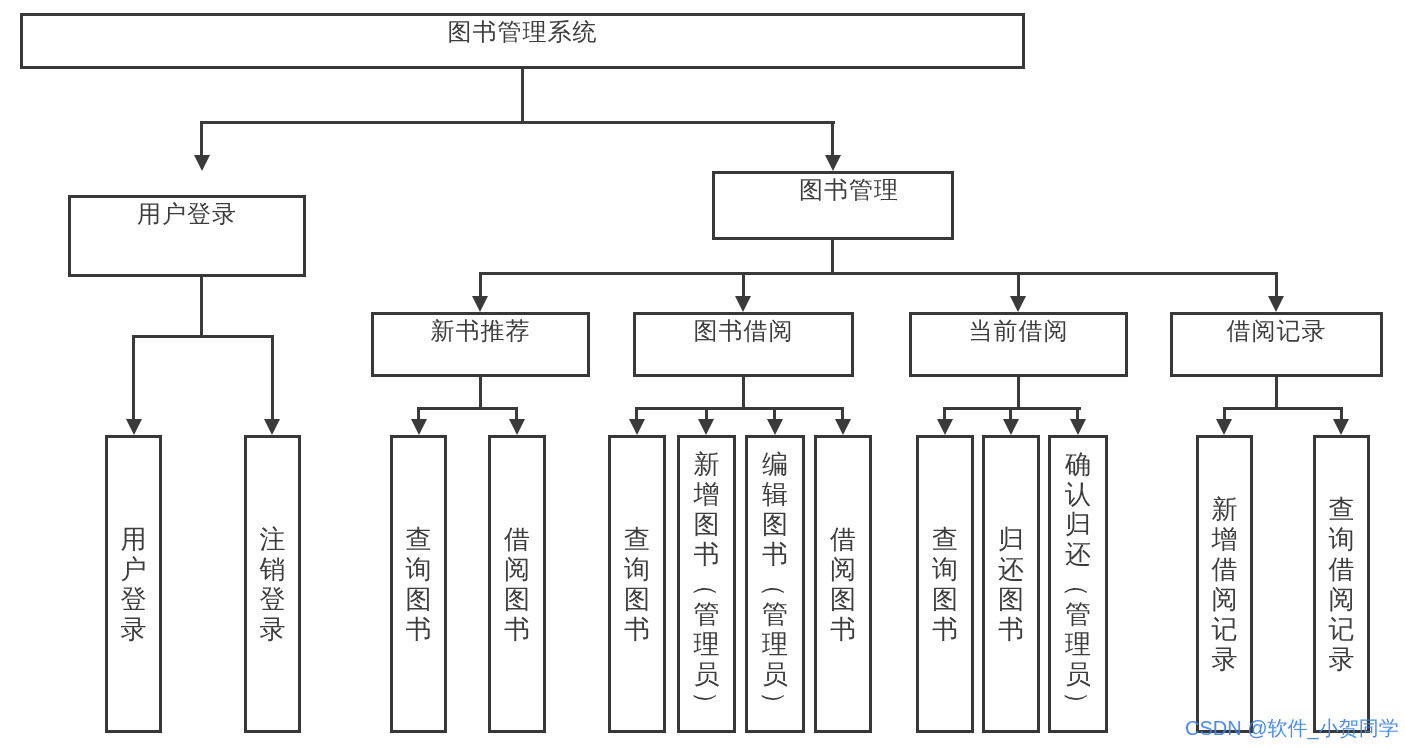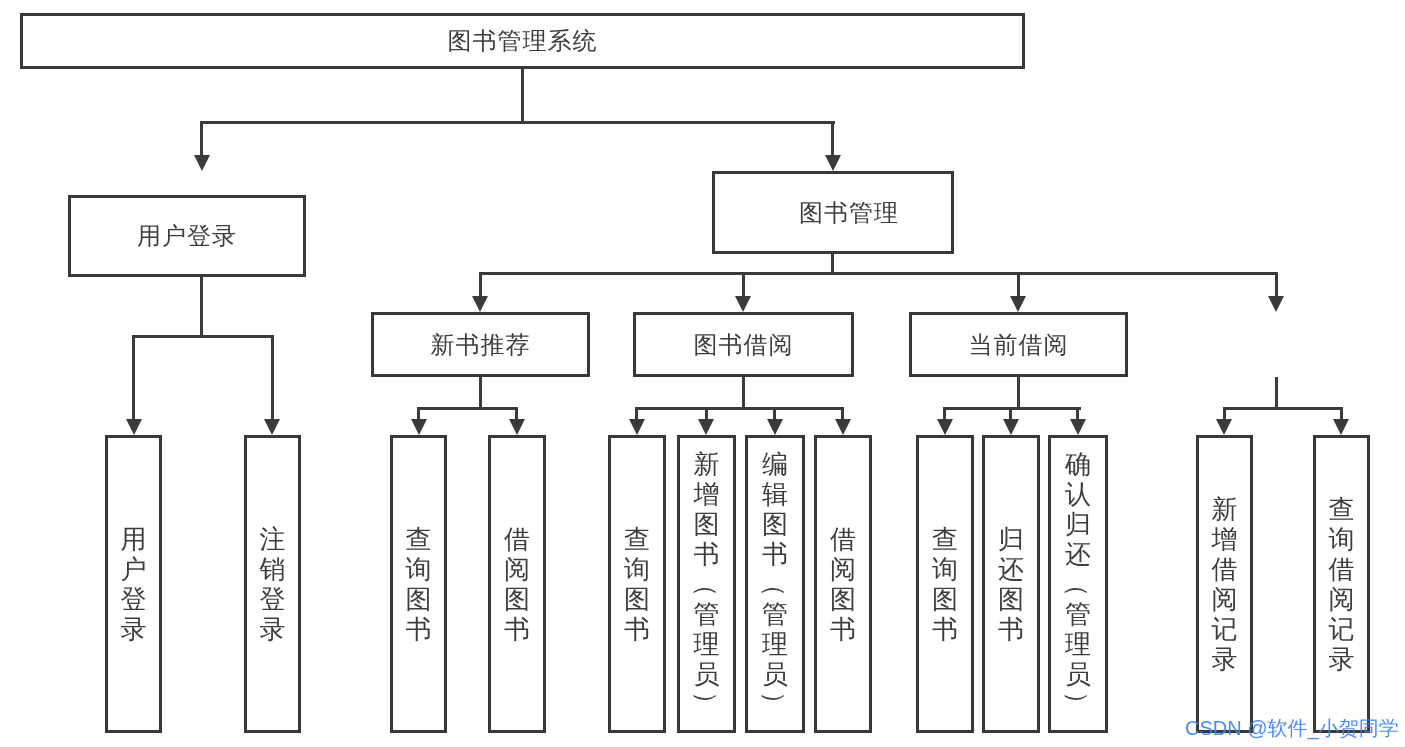--- a/index.html
+++ b/index.html
@@ -13,30 +13,30 @@
     background: #ffffff;
     overflow: hidden;
   }
 
   
   .hbox {
     position: absolute;
     background: #ffffff;
     border: 3px solid #383838;
     display: flex;
-    align-items: center;
+    align-items: flex-start;
     justify-content: center;
     font-size: 24px;
     color: #3d3d3d;
     letter-spacing: 1px;
     z-index: 2;
   }
   .root-box   { left: 20px;   top: 13px;  width: 1005px; height: 56px; }
   .l1-a       { left: 68px;   top: 171px; width: 238px;  height: 82px; margin-top: 24px; }
-  .l1-b       { left: 712px;  top: 171px; width: 242px;  height: 83px; padding-left: 32px; }
+  .l1-b       { left: 712px;  top: 171px; width: 242px;  height: 69px; padding-left: 32px; }
   .l2-0       { left: 371px;  top: 312px; width: 219px;  height: 65px; }
   .l2-1       { left: 633px;  top: 312px; width: 221px;  height: 65px; }
   .l2-2       { left: 909px;  top: 312px; width: 219px;  height: 65px; font-family: Liberation Serif, serif; }
   .l2-3       { left: 1170px; top: 312px; width: 213px;  height: 65px; }
 
   
   .leaf {
     position: absolute;
     top: 435px;
     height: 298px;
@@ -106,20 +106,23 @@
 
   <div class="hbox l2-1">
     <span>图书借阅</span>
   </div>
   <div class="hbox l2-0">
     <span>新书推荐</span>
   </div>
   <div class="hbox l2-2">
     <span>当前借阅</span>
   </div>
+  <div class="hbox l2-3">
+    <span>借阅记录</span>
+  </div>
 
   <div class="leaf lf-u0">
       <span>用</span>
       <span>户</span>
       <span>登</span>
       <span>录</span>
     </div>
   <div class="leaf lf-u1">
       <span>注</span>
       <span>销</span>

